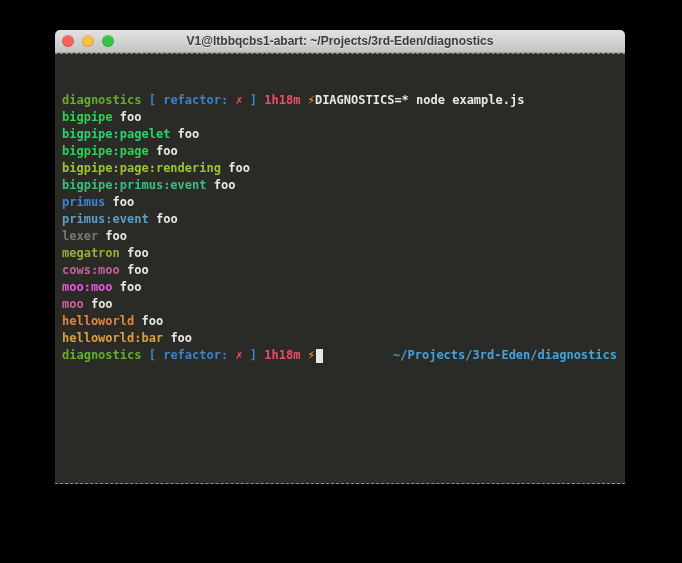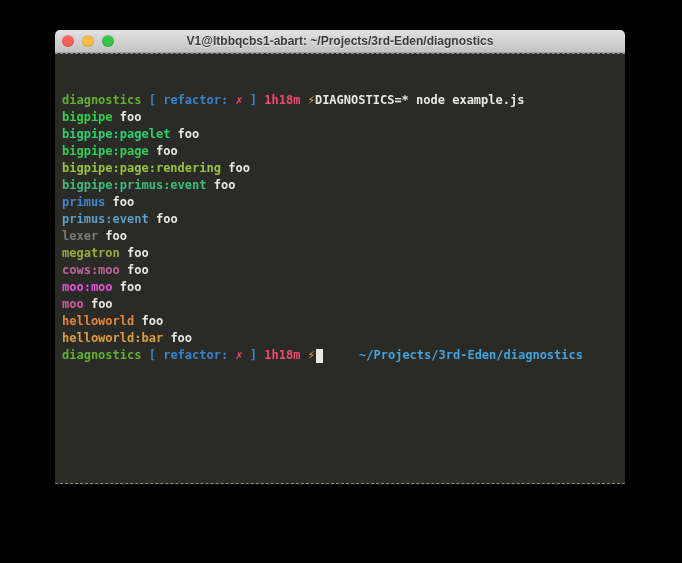--- a/index.html
+++ b/index.html
@@ -54,21 +54,21 @@
   }
   .term-line { height: 17px; display: flex; align-items: flex-end; }
   .term-line > span { white-space: pre; }
   .cursor {
     display: inline-block;
     width: 7px; height: 14px;
     margin-left: 1px;
     align-self: center;
   }
   .spacer { flex: 1 1 auto; }
-  .right-seg { margin-right: 42px; }
+  .right-seg { margin-right: 8px; }
 </style>
 </head>
 <body>
 
 <div class="stage">
   <div class="window">
 
     <div class="titlebar">
       <div class="traffic">
         <span class="light" style="background: rgb(252, 96, 88);"></span>

